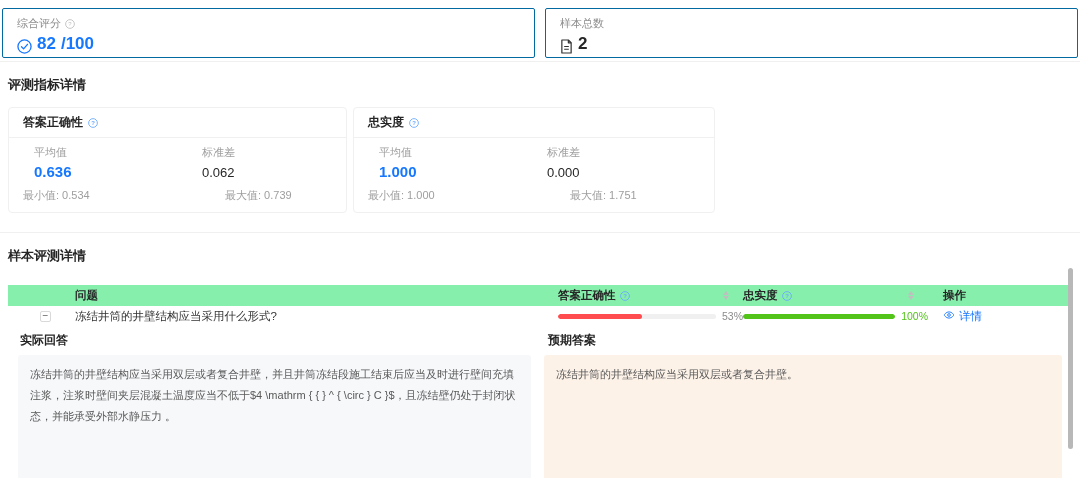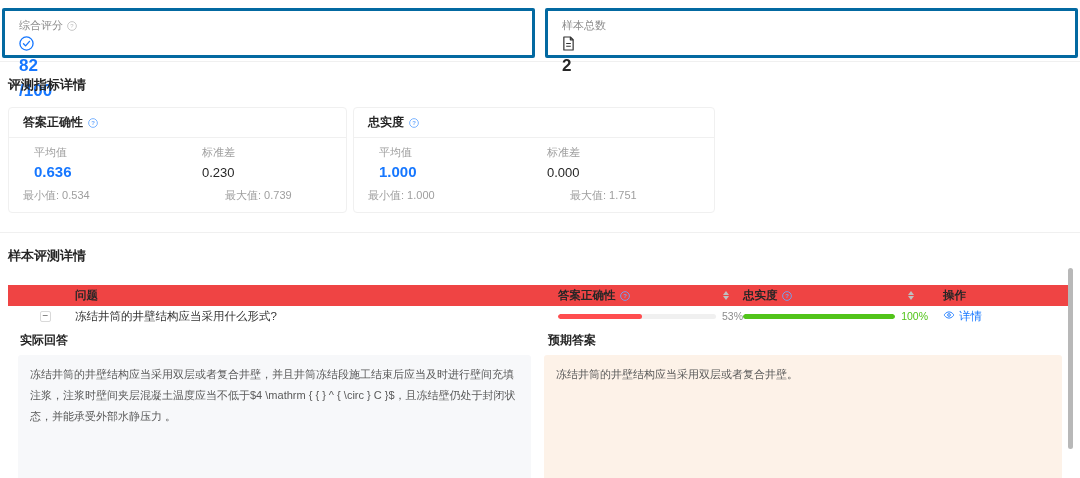--- a/index.html
+++ b/index.html
@@ -2,23 +2,23 @@
 <html><head>
 <meta charset="utf-8">
 <style>
   * { margin:0; padding:0; box-sizing:border-box; }
   html,body { width:1080px; height:478px; overflow:hidden; background:#fff;
     font-family:"Liberation Sans", sans-serif; color:#333; font-size:12px; }
   .page { position:relative; width:1080px; height:478px; }
 
   
   .top-row { display:flex; gap:10px; padding:8px 2px 0 2px; }
-  .stat-card { flex:1; height:50px; border:3px solid #0369a1; border-radius:2px; padding:7px 14px; }
+  .stat-card { flex:1; height:50px; border:1px solid #0369a1; border-radius:2px; padding:7px 14px; }
   .stat-label { display:flex; align-items:center; gap:4px; font-size:11px; color:#8c8c8c; }
-  .stat-value { display:flex; align-items:flex-start; gap:5px; margin-top:3px; font-size:17px; font-weight:600;flex-direction:column; }
+  .stat-value { display:flex; align-items:flex-end; gap:5px; margin-top:3px; font-size:17px; font-weight:600; }
   .stat-value.blue { color:#1677ff; }
   .stat-value.dark { color:#262626; }
   .suffix { font-weight:600; }
 
   .divider { height:1px; background:#f0f0f0; margin-top:3px; }
   .divider2 { height:1px; background:#f0f0f0; margin-top:19px; }
 
   .section-title { font-size:13px; font-weight:700; color:#262626; margin:14px 0 0 8px; }
 
   
@@ -29,21 +29,21 @@
     font-weight:700; font-size:12px; color:#262626; }
   .metric-body { padding:7px 14px 9px 14px; }
   .metric-grid { display:grid; grid-template-columns:168px 1fr;margin-left:11px; }
   .m-label { font-size:11px; color:#9e9e9e; margin-bottom:3px; }
   .m-mean { font-size:15px; color:#1677ff; font-weight:600; }
   .m-std { font-size:13px; color:#262626; padding-top:2px; }
   .metric-minmax { display:grid; grid-template-columns:168px 1fr; margin-top:8px; font-size:11px; color:#9e9e9e;gap:34px; }
 
   
   .table-wrap { margin:20px 8px 0 8px; }
-  .thead { display:flex; align-items:center; height:21px; background:#ef4444; font-size:11.5px; font-weight:600; color:#262626; }
+  .thead { display:flex; align-items:center; height:21px; background:#86efac; font-size:11.5px; font-weight:600; color:#262626; }
   .trow { display:flex; align-items:center; height:20px; font-size:11.5px; color:#333; }
   .c-expand { width:67px; display:flex; align-items:center; }
   .c-question { width:483px; display:flex; align-items:center; }
   .c-metric { width:185px; display:flex; align-items:center; }
   .c-action { flex:1; display:flex; align-items:center; padding-left:15px; }
   .th-inner { display:flex; align-items:center; gap:4px; }
   .th-spacer { flex:1; }
   .sorter { display:flex; flex-direction:column; gap:1px; margin-right:14px; }
   .sorter .car { width:0; height:0; border-left:3.5px solid transparent; border-right:3.5px solid transparent; }
   .car.up { border-bottom:4px solid #bfbfbf; }
@@ -135,21 +135,21 @@
         </span>
       </div>
       <div class="metric-body">
         <div class="metric-grid">
           <div>
             <div class="m-label">平均值</div>
             <div class="m-mean">0.636</div>
           </div>
           <div>
             <div class="m-label">标准差</div>
-            <div class="m-std">0.230</div>
+            <div class="m-std">0.062</div>
           </div>
         </div>
         <div class="metric-minmax">
           <div>最小值: 0.534</div>
           <div>最大值: 0.739</div>
         </div>
       </div>
     </div>
 
     <div class="metric-card wide">

